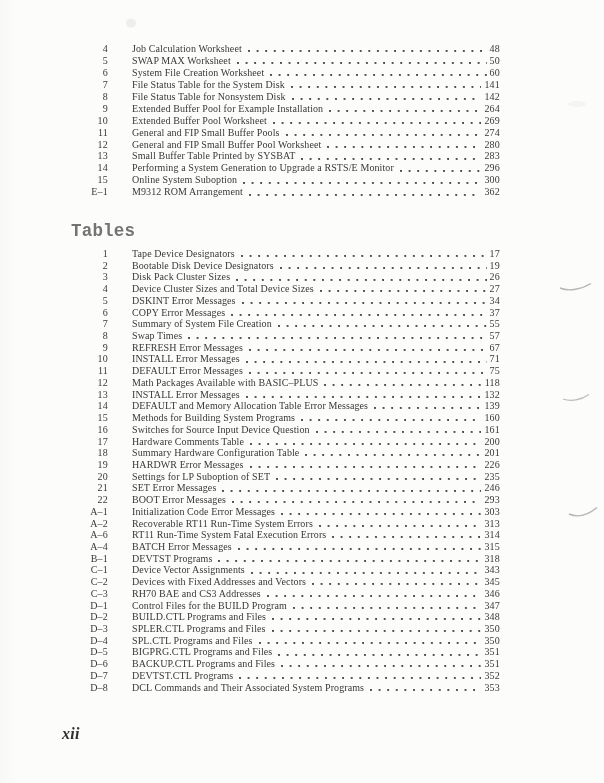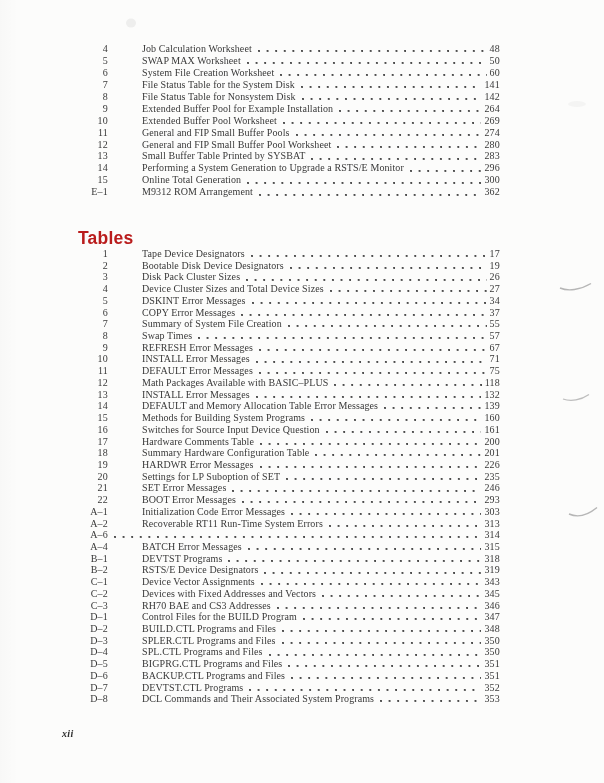--- a/index.html
+++ b/index.html
@@ -36,21 +36,21 @@
   .figures .toc-row { height: 11.95px; line-height: 11.95px; }
   .tables  .toc-row { height: 11.72px; line-height: 11.72px; }
   .num {
     flex: none;
     width: 22px;
     text-align: right;
     letter-spacing: 0.2px;
   }
   .title {
     flex: none;
-    margin-left: 34px;
+    margin-left: 24px;
     white-space: nowrap;
     letter-spacing: 0.1px;
   }
   .leader {
     flex: 1;
     min-width: 8px;
     position: relative;
   }
   .leader::after {
     content: "";
@@ -65,33 +65,33 @@
   }
   .page-num {
     flex: none;
     text-align: left;
     letter-spacing: 0.2px;
   }
   .section-heading {
     position: absolute;
     left: 62px;
     top: 213px;
-    margin: 16px;
-    font-family: Liberation Sans, sans-serif;
+    margin: 9px;
+    font-family: Liberation Mono, monospace;
     font-weight: bold;
     font-size: 17.5px;
     line-height: 18px;
     letter-spacing: 0.2px;
-    color: #b91c1c;
+    color: #737373;
   }
   .page-footer {
     position: absolute;
     left: 62px;
     top: 728px;
-    font-size: 10px;
+    font-size: 16px;
     line-height: 12px;
     font-weight: bold;
     font-style: italic;
     color: #2f2f2f;
     letter-spacing: 0.3px;
   }
   .artifacts {
     position: absolute;
     inset: 0;
     pointer-events: none;
@@ -164,21 +164,21 @@
     <span class="page-num">283</span>
   </div>
     <div class="toc-row">
     <span class="num">14</span>
     <span class="title">Performing a System Generation to Upgrade a RSTS/E Monitor</span>
     <span class="leader"></span>
     <span class="page-num">296</span>
   </div>
     <div class="toc-row">
     <span class="num">15</span>
-    <span class="title">Online Total Generation</span>
+    <span class="title">Online System Suboption</span>
     <span class="leader"></span>
     <span class="page-num">300</span>
   </div>
     <div class="toc-row">
     <span class="num">E–1</span>
     <span class="title">M9312 ROM Arrangement</span>
     <span class="leader"></span>
     <span class="page-num">362</span>
   </div>
   </div>
@@ -325,40 +325,35 @@
     <span class="page-num">303</span>
   </div>
     <div class="toc-row">
     <span class="num">A–2</span>
     <span class="title">Recoverable RT11 Run-Time System Errors</span>
     <span class="leader"></span>
     <span class="page-num">313</span>
   </div>
     <div class="toc-row">
     <span class="num">A–6</span>
+    <span class="title">RT11 Run-Time System Fatal Execution Errors</span>
     <span class="leader"></span>
     <span class="page-num">314</span>
   </div>
     <div class="toc-row">
     <span class="num">A–4</span>
     <span class="title">BATCH Error Messages</span>
     <span class="leader"></span>
     <span class="page-num">315</span>
   </div>
     <div class="toc-row">
     <span class="num">B–1</span>
     <span class="title">DEVTST Programs</span>
     <span class="leader"></span>
     <span class="page-num">318</span>
-  </div>
-    <div class="toc-row">
-    <span class="num">B–2</span>
-    <span class="title">RSTS/E Device Designators</span>
-    <span class="leader"></span>
-    <span class="page-num">319</span>
   </div>
     <div class="toc-row">
     <span class="num">C–1</span>
     <span class="title">Device Vector Assignments</span>
     <span class="leader"></span>
     <span class="page-num">343</span>
   </div>
     <div class="toc-row">
     <span class="num">C–2</span>
     <span class="title">Devices with Fixed Addresses and Vectors</span>

